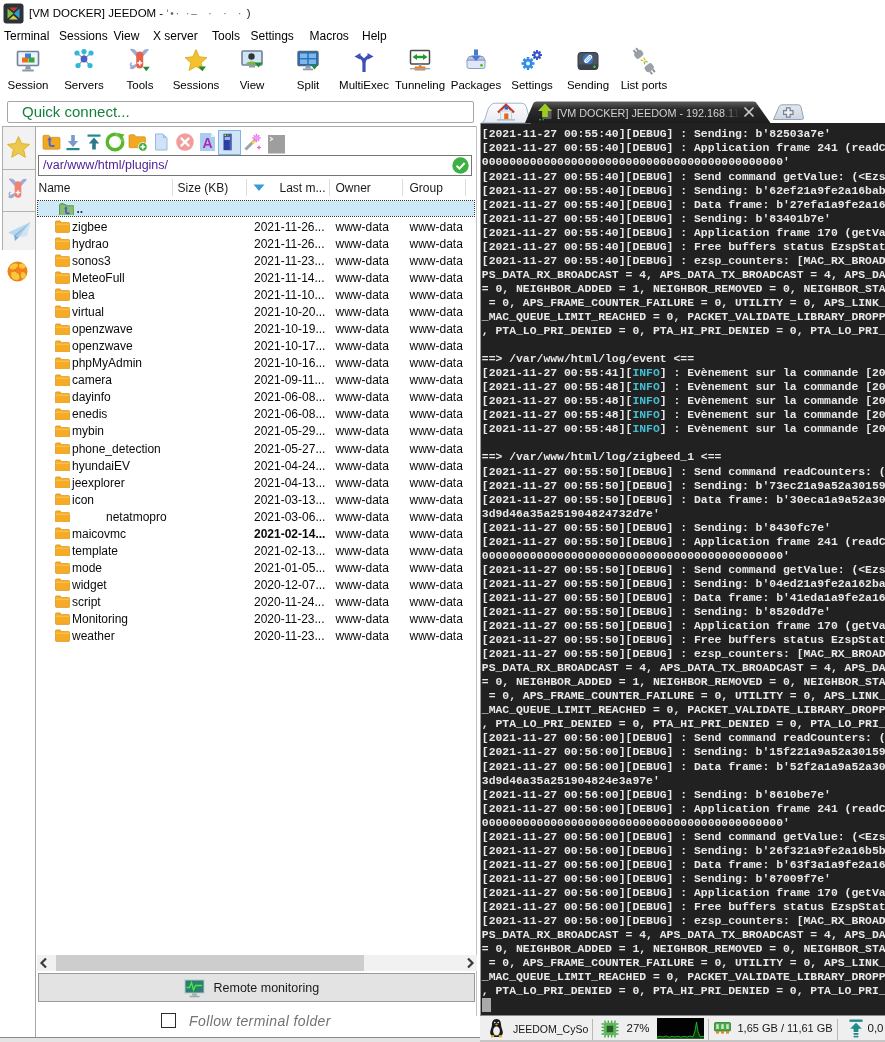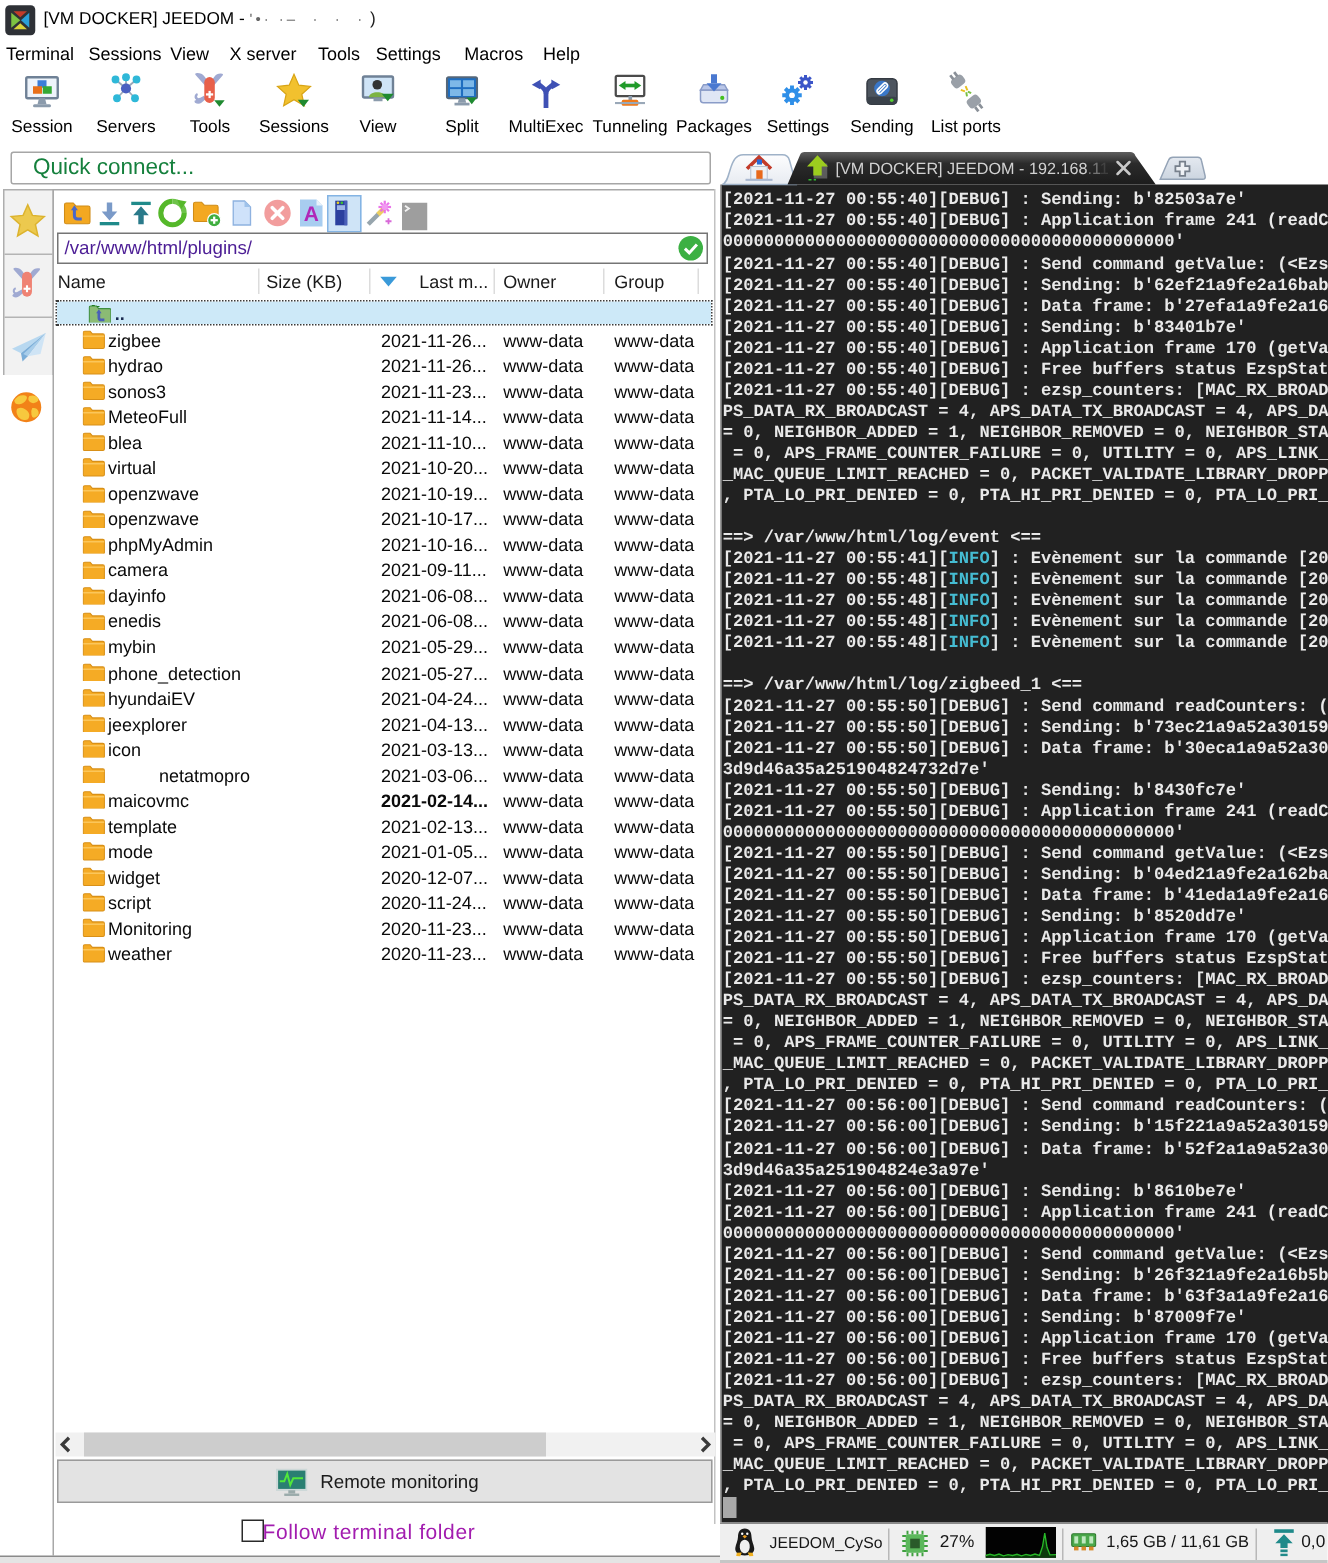--- a/index.html
+++ b/index.html
@@ -535,21 +535,21 @@
 <div class="ab" style="left:37.7px;top:972.8px;width:435.8px;height:27.4px;background:#e3e3e3;border:1px solid #9a9a9a;"></div>
 <svg class="ab" style="left:184px;top:979px" width="21" height="19" viewBox="0 0 21 19">
 <rect x="0.7" y="0.7" width="19.6" height="13.6" fill="#2a7f72" stroke="#cdd8d8" stroke-width="1.4"></rect>
 <polyline points="2.5,8.5 5.5,8.5 7.5,3.5 9.5,11 11.5,6.5 18,6.5" stroke="#52e83a" stroke-width="1.3" fill="none"></polyline>
 <rect x="8.2" y="14.5" width="4.6" height="2.2" fill="#9aabab"></rect>
 <rect x="5.5" y="16.7" width="10" height="1.6" fill="#9aabab"></rect>
 </svg>
 <div class="ab txt" style="left:213.5px;top:981px;font-size:12.5px;color:#1a1a1a;">Remote monitoring</div>
 
 <div class="ab" style="left:161px;top:1013.2px;width:13px;height:13px;border:1.6px solid #2a2a2a;background:#fff;"></div>
-<div class="ab txt" style="left:175px;top:1012.5px;font-size:14px;color:#a21caf;letter-spacing:0.4px;">Follow terminal folder</div>
+<div class="ab txt" style="left:189px;top:1012.5px;font-size:14px;color:#737373;letter-spacing:0.4px;font-style:italic;">Follow terminal folder</div>
 
 <div class="ab" style="left:0;top:1036.6px;width:480px;height:1.6px;background:#8a8a8a;"></div>
 <div class="ab" style="left:0;top:1038.2px;width:480px;height:3.8px;background:#e4e4e4;"></div>
 <div class="ab" style="left:480.2px;top:123px;width:1.1px;height:892.6px;background:#9a9a9a;"></div>
 <div id="term">
     <div id="tt">[2021-11-27 00:55:40][DEBUG] : Sending: b'82503a7e'
 [2021-11-27 00:55:40][DEBUG] : Application frame 241 (readCounters) received: b'aa41a9a52a19
 00000000000000000000000000000000000000000000'
 [2021-11-27 00:55:40][DEBUG] : Send command getValue: (&lt;EzspValueId.VALUE_FREE_BUFFERS: 3&gt;,)
 [2021-11-27 00:55:40][DEBUG] : Sending: b'62ef21a9fe2a16bab3582094791ad5497e'

